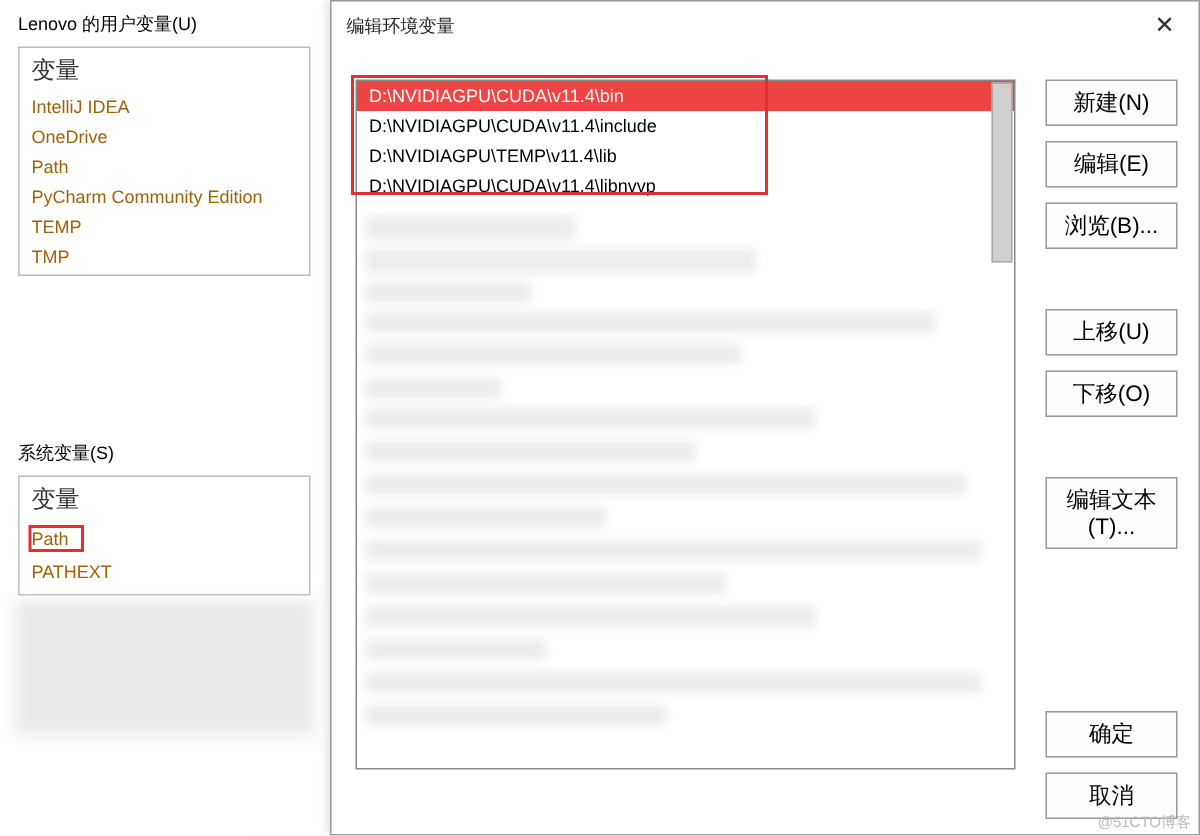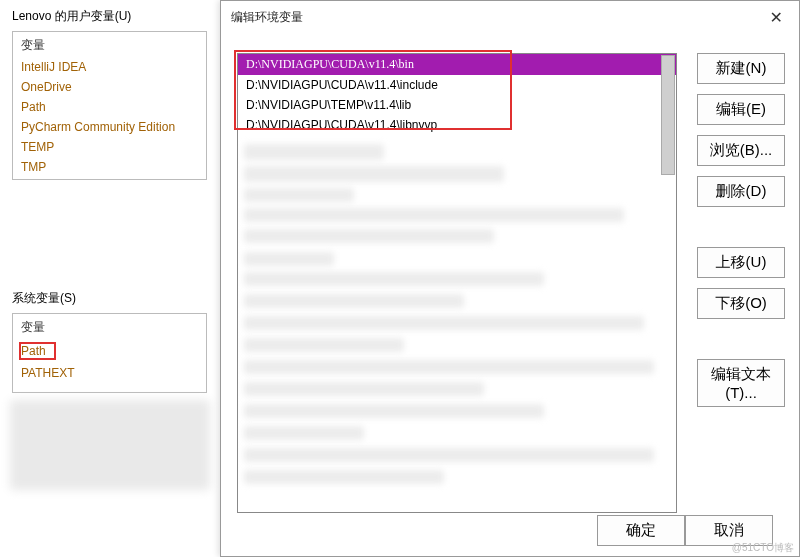--- a/index.html
+++ b/index.html
@@ -25,21 +25,21 @@
       color: #000;
     }
     .list-box {
       border: 1px solid #bbb;
       background: #fff;
       width: 195px;
       padding: 2px 0;
     }
     .list-header {
       padding: 3px 8px;
-      font-size: 12px;
+      font-size: 16px;
       color: #333;
     }
     .list-item {
       padding: 3px 8px;
       font-size: 12px;
       color: #a16207;
       white-space: nowrap;
     }
     .highlight-red {
       border: 2px solid #e03030;
@@ -111,23 +111,22 @@
       z-index: 5;
       pointer-events: none;
     }
     .path-row {
       padding: 3px 8px;
       font-size: 12px;
       white-space: nowrap;
       color: #000000;
     }
     .path-row.selected {
-      background: #a21caf;
+      background: #ef4444;
       color: #fff;
-      font-family: Liberation Serif, serif;
     }
     .scrollbar-stub {
       position: absolute;
       right: 1px;
       top: 1px;
       width: 14px;
       height: 120px;
       background: #cfcfcf;
       border: 1px solid #aaa;
     }
@@ -144,23 +143,25 @@
       background: #fdfdfd;
       padding: 5px 0;
       font-size: 15px;
       text-align: center;
       cursor: pointer;
       margin-bottom: 10px;
     }
     .gap-large { height: 30px; }
     .bottom-btns {
       position: absolute;
-      right: 26px;
+      right: 14px;
       bottom: 12px;
       display: flex;
+      gap: 10px;
+      flex-direction: column;
     }
     .bottom-btns .btn {
       width: 88px;
       margin-bottom: 0;
     }
     .blur-rect {
       position: absolute;
       background: #ececec;
       border-radius: 3px;
       filter: blur(3px);
@@ -235,21 +236,20 @@
       <div class="blur-rect" style="left:6px; top:394px; width:410px; height:14px;"></div>
       <div class="blur-rect" style="left:6px; top:416px; width:200px; height:14px;"></div>
 
       <div class="scrollbar-stub"></div>
     </div>
 
     <div class="btn-col">
       <div class="btn">新建(N)</div>
       <div class="btn">编辑(E)</div>
       <div class="btn">浏览(B)...</div>
-      <div class="btn">删除(D)</div>
       <div class="gap-large"></div>
       <div class="btn">上移(U)</div>
       <div class="btn">下移(O)</div>
       <div class="gap-large"></div>
       <div class="btn">编辑文本(T)...</div>
     </div>
 
     <div class="bottom-btns">
       <div class="btn">确定</div>
       <div class="btn">取消</div>

